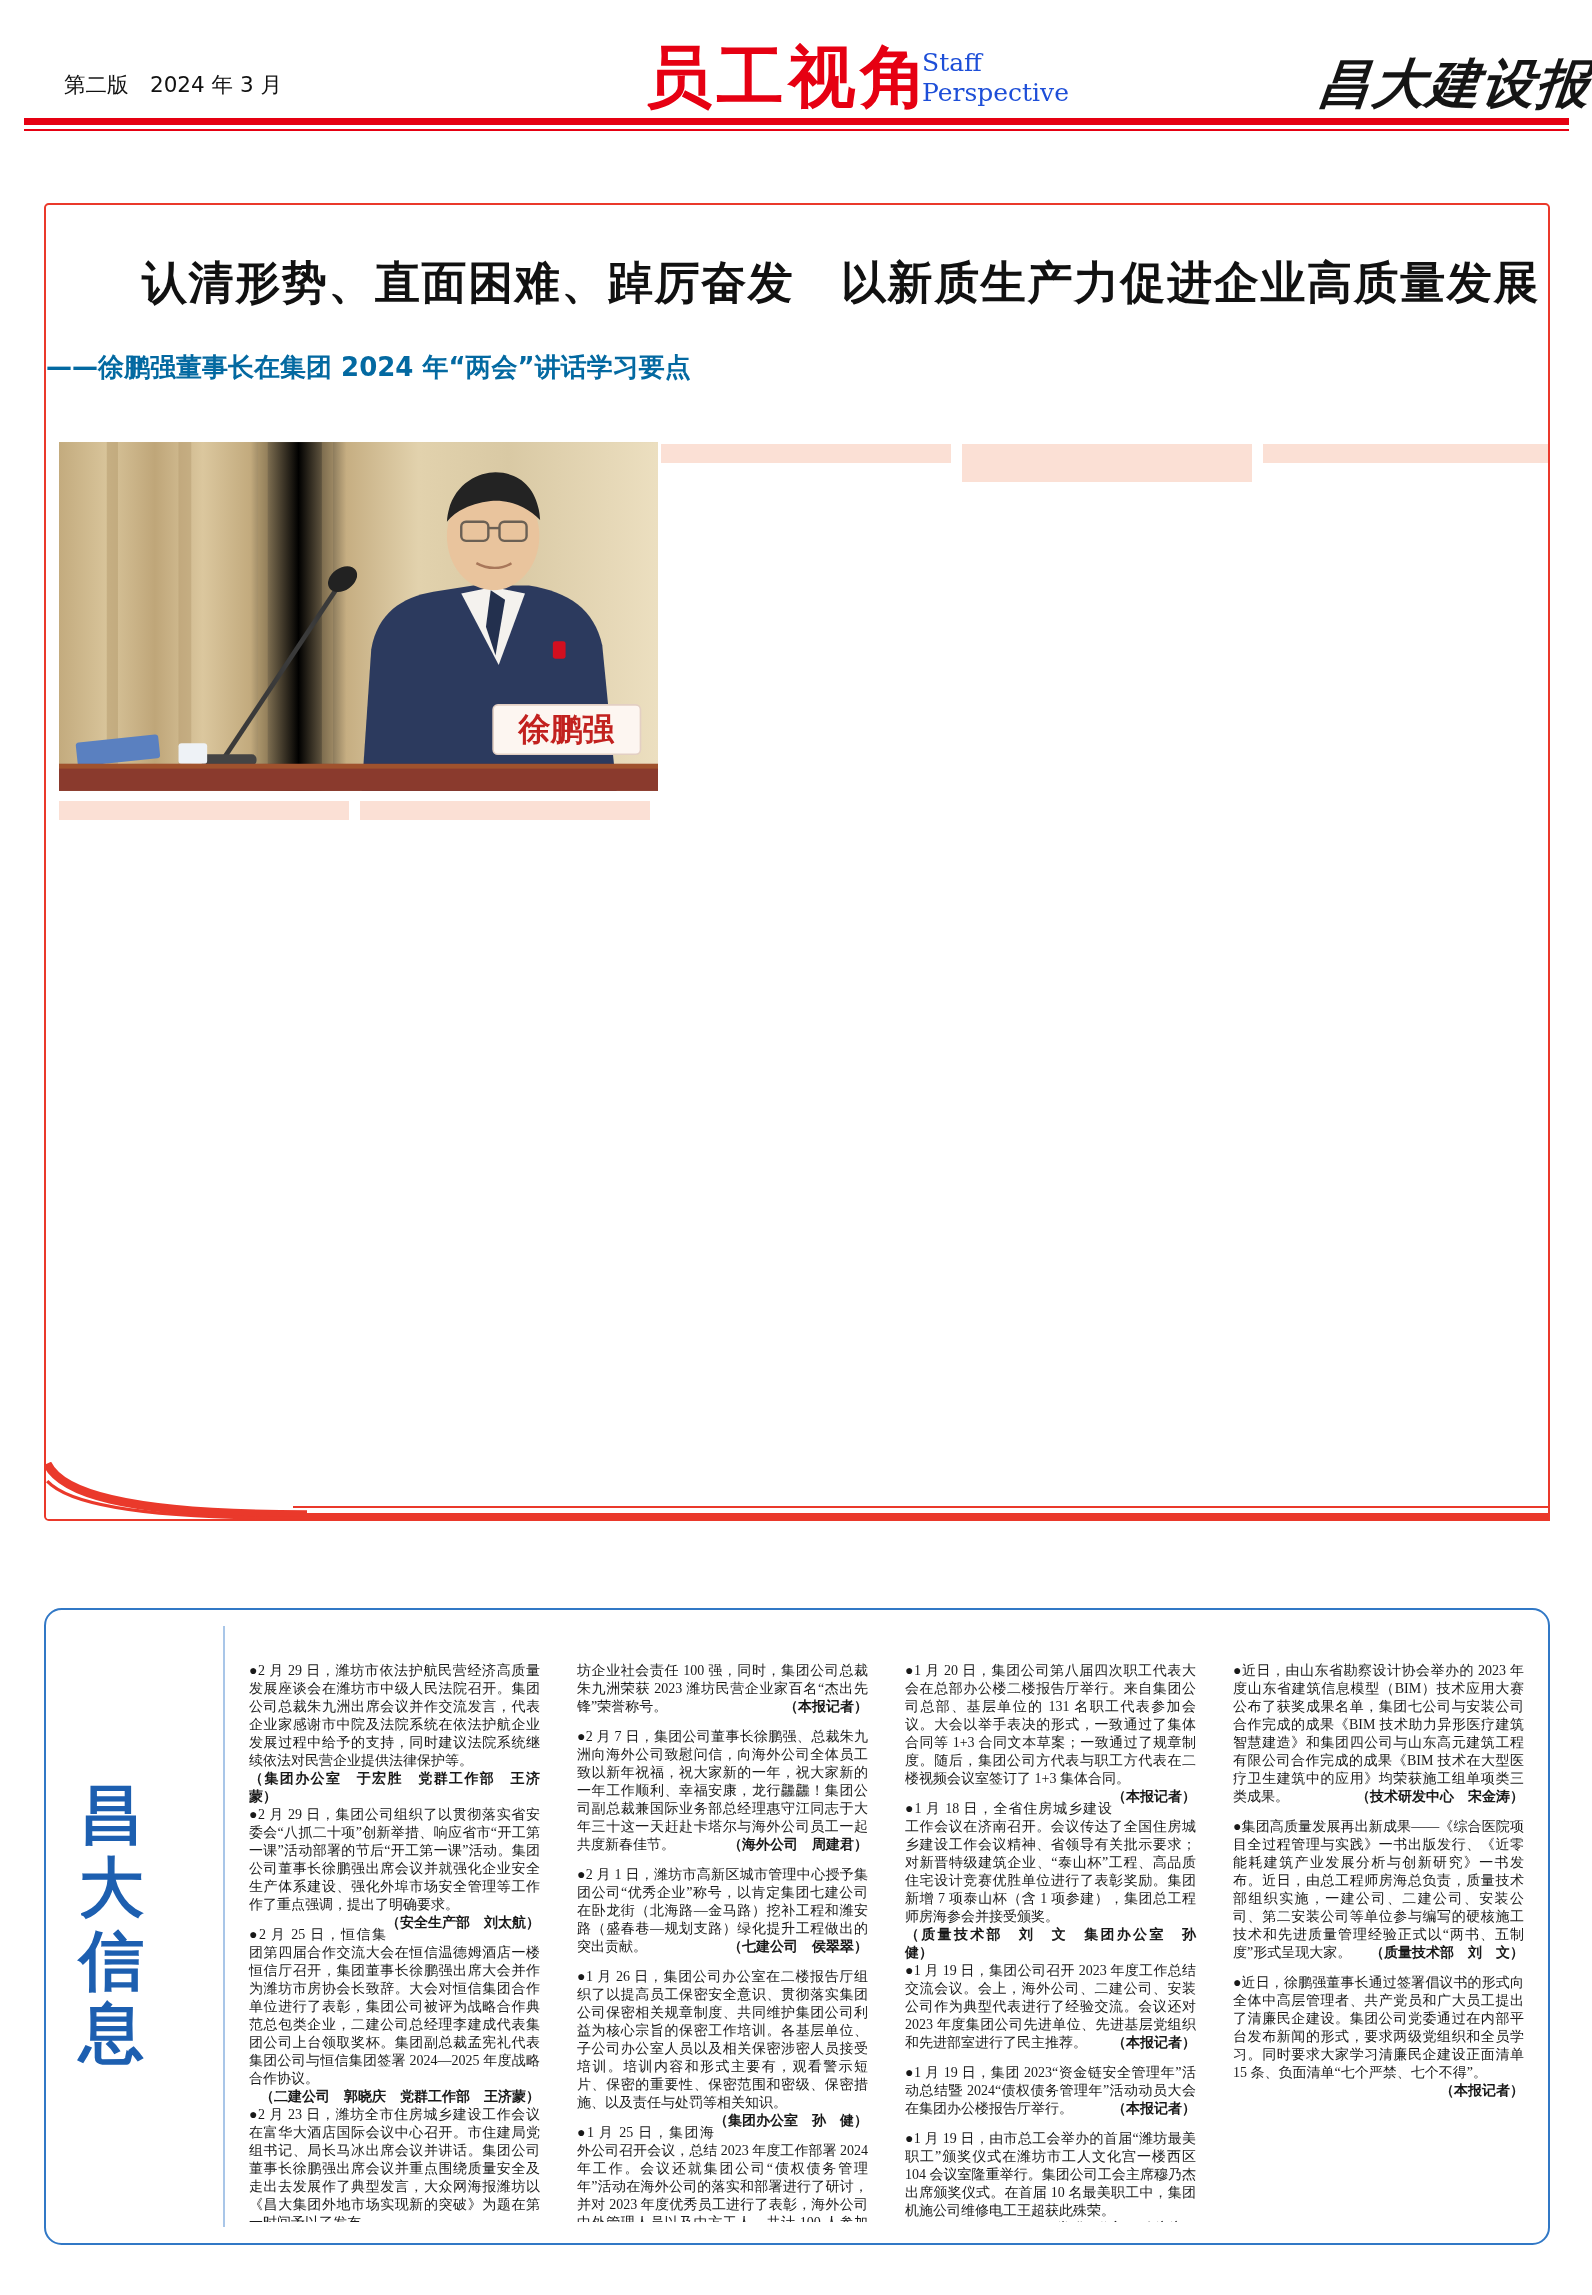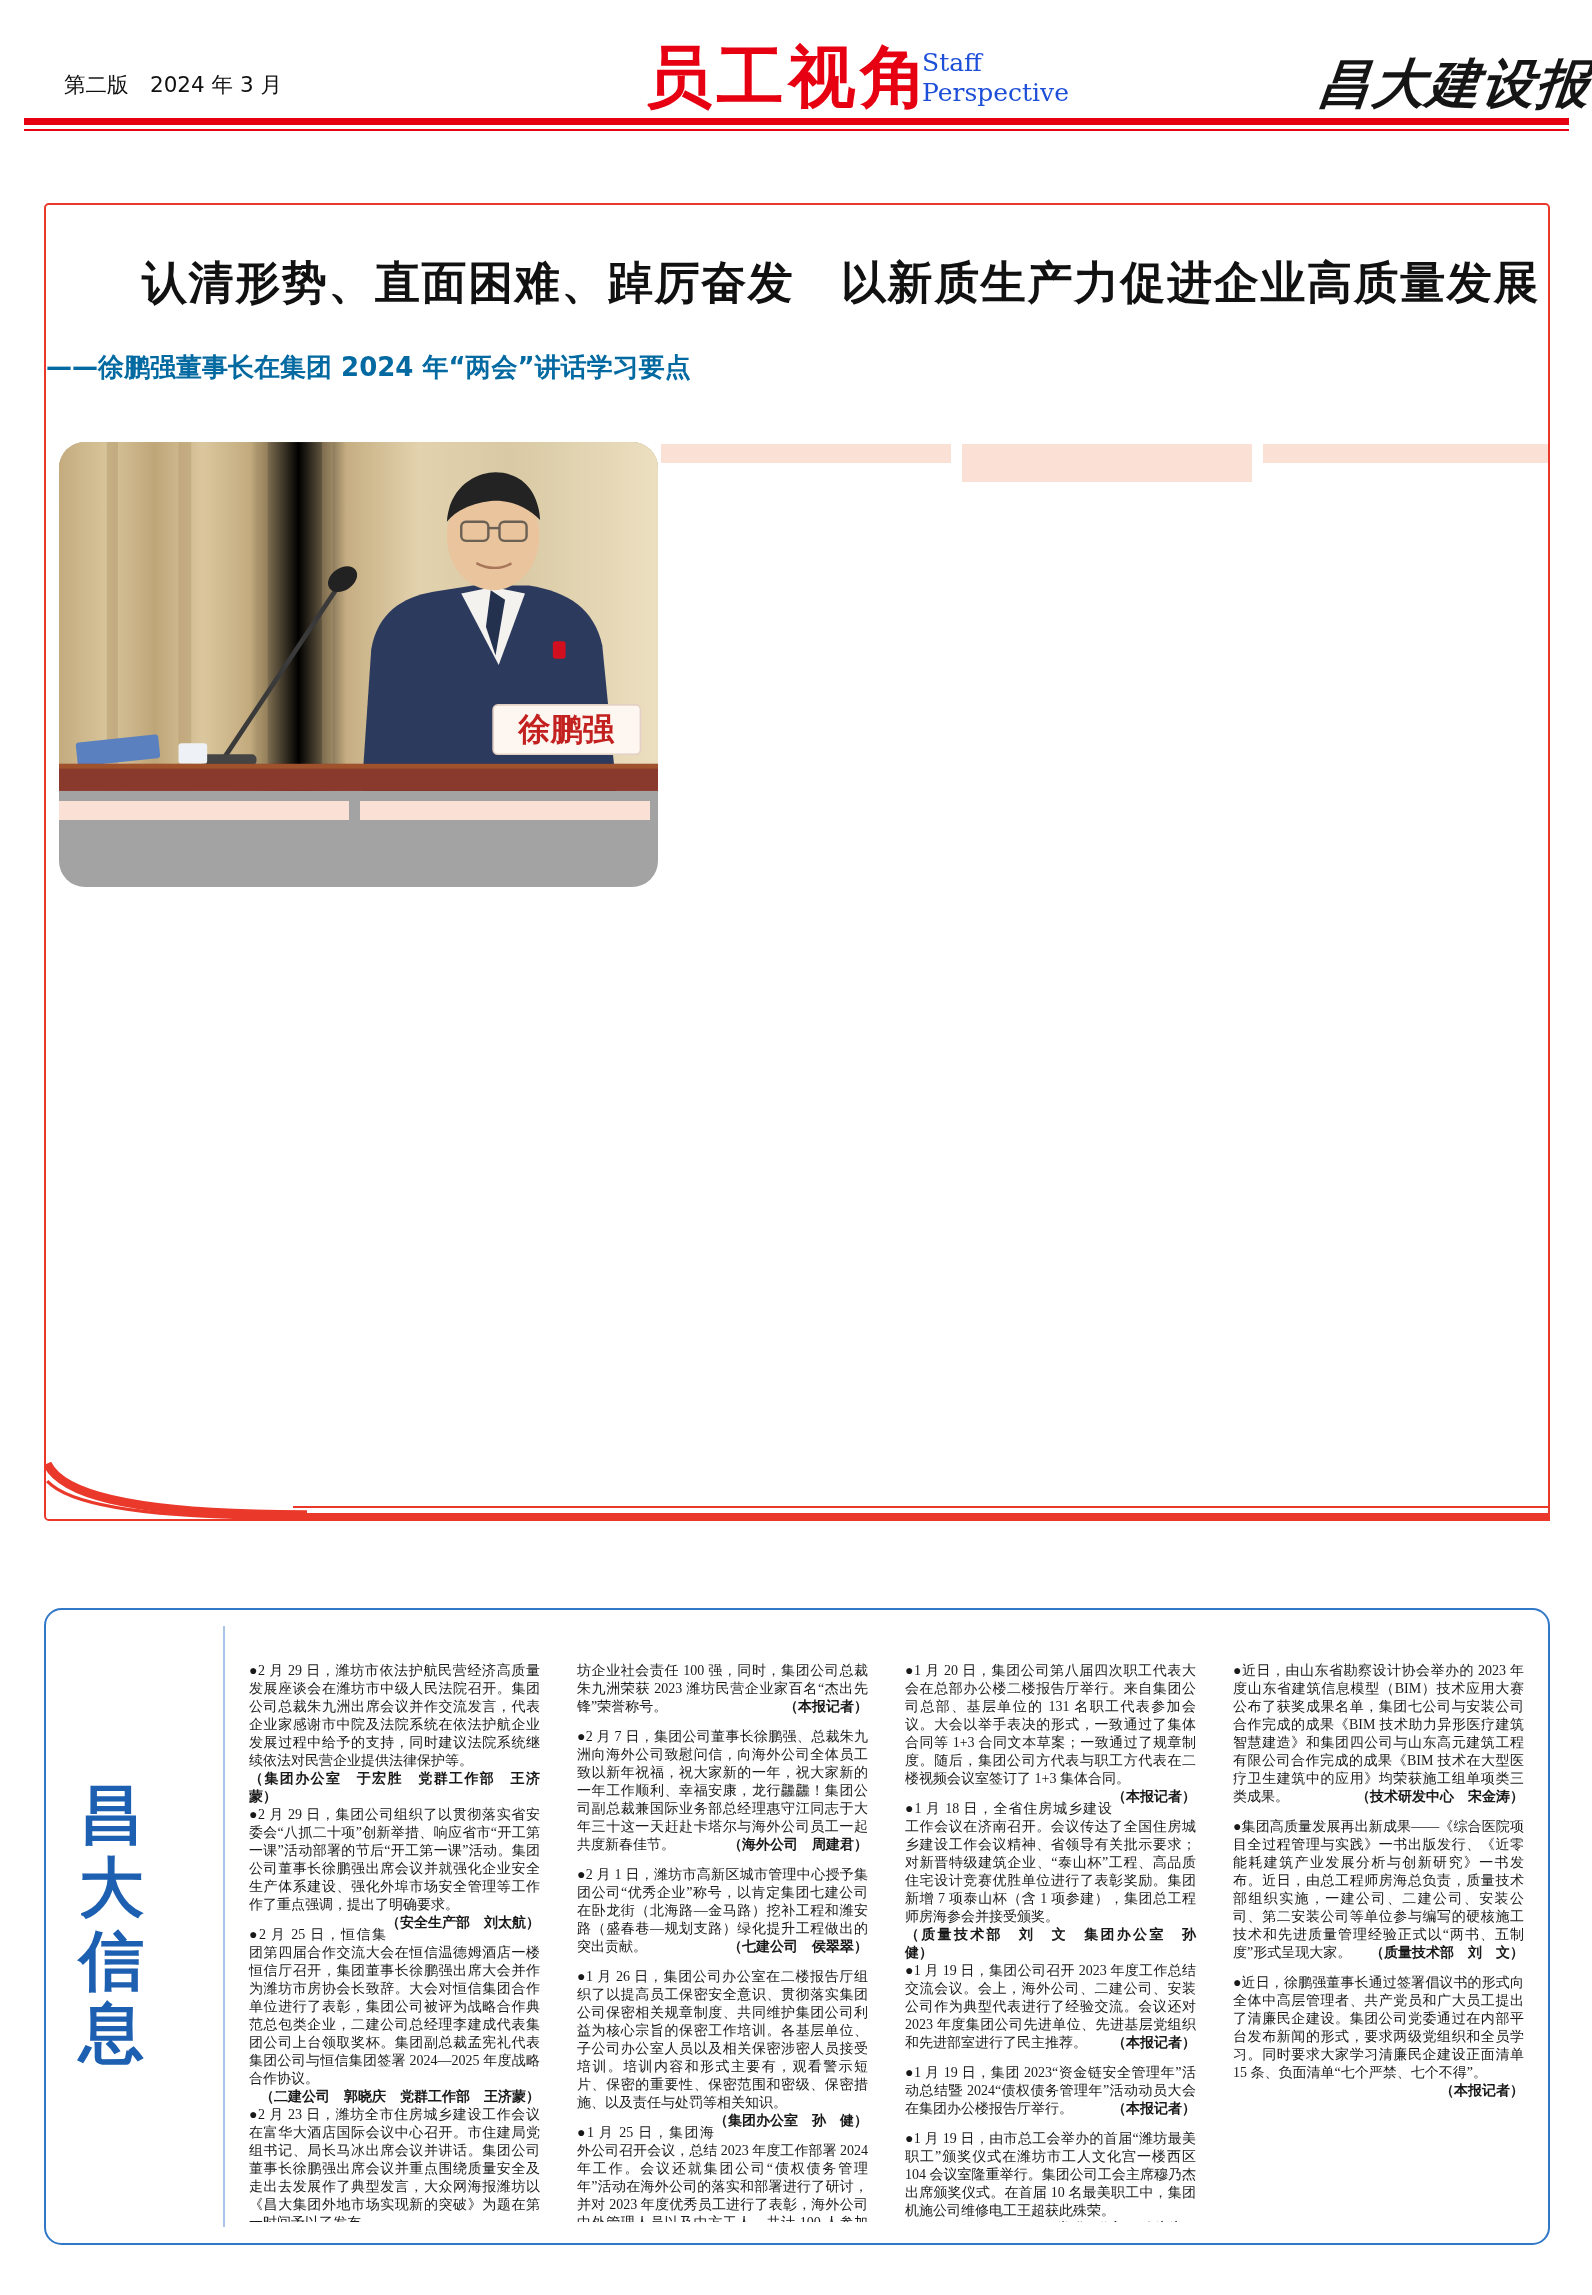--- a/index.html
+++ b/index.html
@@ -18,21 +18,21 @@
        font-family:"DejaVu Serif","Liberation Serif",serif;font-style:italic;transform:skewX(-6deg);letter-spacing:1.6px;}
   .rule-thick{left:24px;top:118px;width:1545px;height:7.2px;background:#e60012;}
   .rule-thin{left:24px;top:129px;width:1545px;height:2.4px;background:#e60012;}
 
   
   .article-box{left:44px;top:203px;width:1502px;height:1314px;border:2.4px solid #ea392b;border-radius:4.8px;}
   .headline{left:0;top:48px;width:100%;text-align:center;font-size:45px;font-weight:bold;
        font-family:"DejaVu Sans","Liberation Sans",sans-serif;letter-spacing:1.6px;color:#111;padding-left:44px;}
   .subtitle{left:0;top:145px;width:100%;font-size:26px;font-weight:bold;
        font-family:"DejaVu Sans","Liberation Sans",sans-serif;color:#0369a1;}
-  .photo{left:12.7px;top:237px;width:599px;height:445px;overflow:hidden;background:#a3a3a3;border-radius:26px;}
+  .photo{left:12.7px;top:237px;width:599px;height:349px;overflow:hidden;background:#a3a3a3;}
   .col{overflow:hidden;font-size:13.8px;line-height:18.5px;text-align:justify;}
   .c1{left:12.7px;  top:596px;width:290px;height:686px;}
   .c2{left:314px; top:596px;width:290px;height:686px;}
   .c3{left:615px; top:239px;width:290px;height:1043px;}
   .c4{left:916px;top:239px;width:290px;height:1043px;}
   .c5{left:1217px;top:239px;width:285px;height:1043px;}
   .col p{margin:0;}
   .b-p{text-indent:2em;}
   .b-cont{text-indent:0;}
   .b-bold{text-indent:2em;font-weight:bold;}

